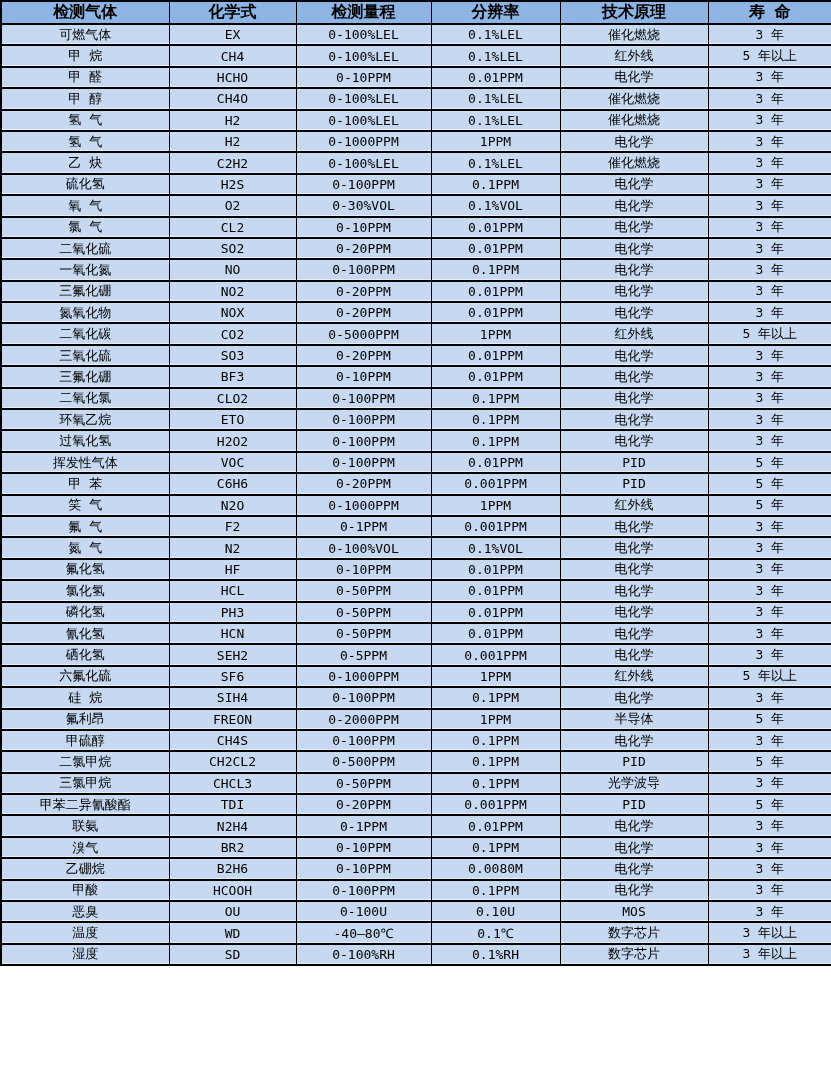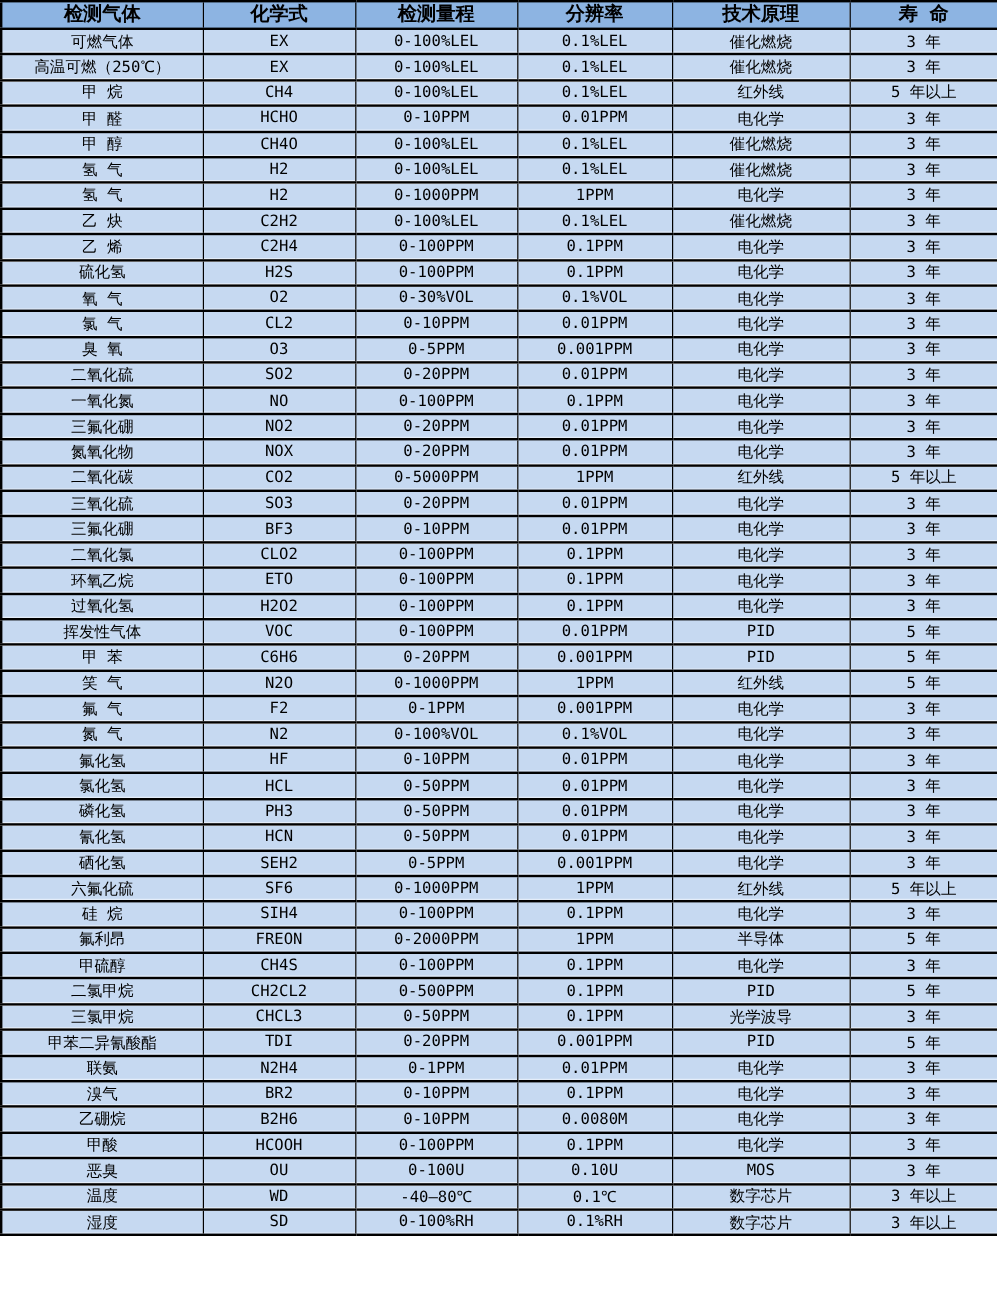--- a/index.html
+++ b/index.html
@@ -75,28 +75,20 @@
   <tbody>
       <tr>
         <td>可燃气体</td>
         <td>EX</td>
         <td>0-100%LEL</td>
         <td>0.1%LEL</td>
         <td>催化燃烧</td>
         <td>3 年</td>
       </tr>
       <tr>
-        <td>高温可燃（250℃）</td>
-        <td>EX</td>
-        <td>0-100%LEL</td>
-        <td>0.1%LEL</td>
-        <td>催化燃烧</td>
-        <td>3 年</td>
-      </tr>
-      <tr>
         <td>甲 烷</td>
         <td>CH4</td>
         <td>0-100%LEL</td>
         <td>0.1%LEL</td>
         <td>红外线</td>
         <td>5 年以上</td>
       </tr>
       <tr>
         <td>甲 醛</td>
         <td>HCHO</td>
@@ -131,56 +123,40 @@
       </tr>
       <tr>
         <td>乙 炔</td>
         <td>C2H2</td>
         <td>0-100%LEL</td>
         <td>0.1%LEL</td>
         <td>催化燃烧</td>
         <td>3 年</td>
       </tr>
       <tr>
-        <td>乙 烯</td>
-        <td>C2H4</td>
-        <td>0-100PPM</td>
-        <td>0.1PPM</td>
-        <td>电化学</td>
-        <td>3 年</td>
-      </tr>
-      <tr>
         <td>硫化氢</td>
         <td>H2S</td>
         <td>0-100PPM</td>
         <td>0.1PPM</td>
         <td>电化学</td>
         <td>3 年</td>
       </tr>
       <tr>
         <td>氧 气</td>
         <td>O2</td>
         <td>0-30%VOL</td>
         <td>0.1%VOL</td>
         <td>电化学</td>
         <td>3 年</td>
       </tr>
       <tr>
         <td>氯 气</td>
         <td>CL2</td>
         <td>0-10PPM</td>
         <td>0.01PPM</td>
-        <td>电化学</td>
-        <td>3 年</td>
-      </tr>
-      <tr>
-        <td>臭 氧</td>
-        <td>O3</td>
-        <td>0-5PPM</td>
-        <td>0.001PPM</td>
         <td>电化学</td>
         <td>3 年</td>
       </tr>
       <tr>
         <td>二氧化硫</td>
         <td>SO2</td>
         <td>0-20PPM</td>
         <td>0.01PPM</td>
         <td>电化学</td>
         <td>3 年</td>

